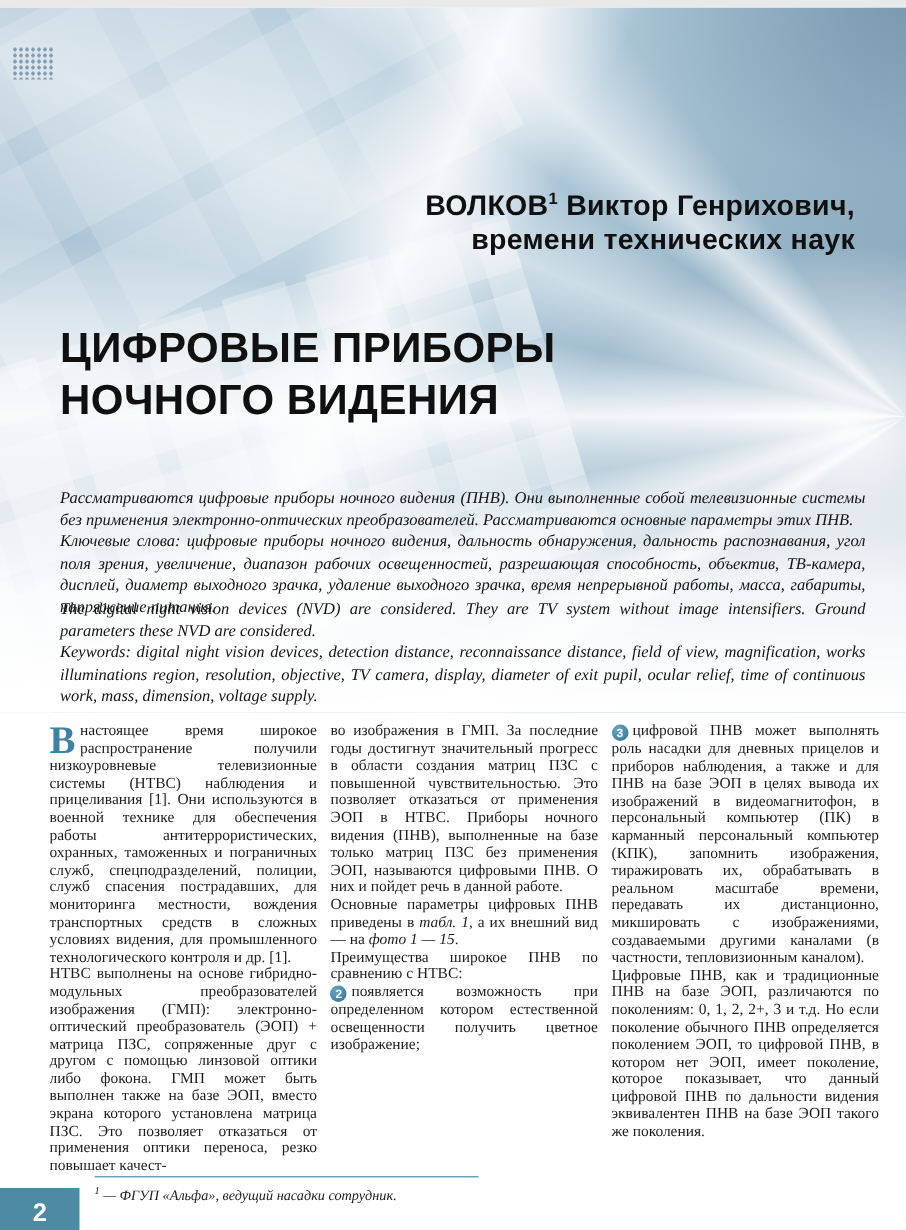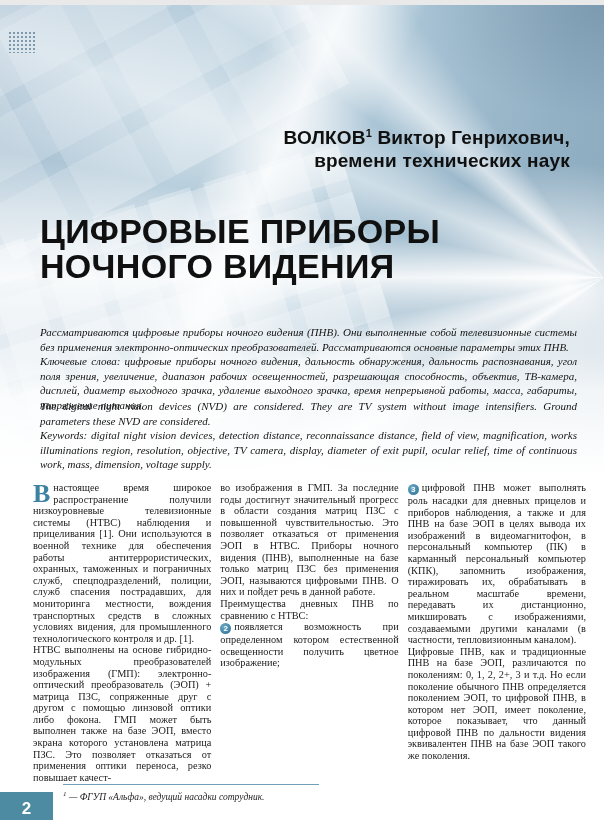--- a/index.html
+++ b/index.html
@@ -71,21 +71,21 @@
     font-size: 19px; line-height: 23px;
     color: #101010; letter-spacing: 0.2px;
   }
   .author sup { font-size: 11px; vertical-align: super; line-height: 0; }
 
   
   .title {
     position: absolute; top: 209px; left: 40px;
     font-family: "Liberation Sans", sans-serif;
     font-weight: bold;
-    font-size: 34px; line-height: 35px;
+    font-size: 28px; line-height: 35px;
     color: #101010; letter-spacing: 0.3px;
   }
   .title span { display: block; }
 
   
   .abstract {
     position: absolute; left: 40px; width: 537px;
     font-style: italic;
     font-size: 11px; line-height: 14.6px;
     text-align: justify;
@@ -188,21 +188,22 @@
 
   <div class="columns">
 
     <div class="col">
       <p><span class="dropcap">В</span><span>настоящее время широкое распространение получили низкоуровневые телевизионные системы (НТВС) наблюдения и прицеливания [1]. Они используются в военной технике для обеспечения работы антитеррористических, охранных, таможенных и пограничных служб, спецподразделений, полиции, служб спасения пострадавших, для мониторинга местности, вождения транспортных средств в сложных условиях видения, для промышленного технологического контроля и др. [1].</span></p>
       <p>НТВС выполнены на основе гибридно-модульных преобразователей изображения (ГМП): электронно-оптический преобразователь (ЭОП) + матрица ПЗС, сопряженные друг с другом с помощью линзовой оптики либо фокона. ГМП может быть выполнен также на базе ЭОП, вместо экрана которого установлена матрица ПЗС. Это позволяет отказаться от применения оптики переноса, резко повышает качест-</p>
     </div>
 
     <div class="col">
       <p>во изображения в ГМП. За последние годы достигнут значительный прогресс в области создания матриц ПЗС с повышенной чувствительностью. Это позволяет отказаться от применения ЭОП в НТВС. Приборы ночного видения (ПНВ), выполненные на базе только матриц ПЗС без применения ЭОП, называются цифровыми ПНВ. О них и пойдет речь в данной работе.</p>
-      <p>Преимущества дневных ПНВ по сравнению с НТВС:</p>
+      <p><span>Основные параметры цифровых ПНВ приведены в </span><span class="ref-italic">табл. 1</span><span>, а их внешний вид — на </span><span class="ref-italic">фото 1 — 15</span><span>.</span></p>
+      <p>Преимущества широкое ПНВ по сравнению с НТВС:</p>
       <p><span class="badge">2</span><span>появляется возможность при определенном котором естественной освещенности получить цветное изображение;</span></p>
     </div>
 
     <div class="col">
       <p><span class="badge">3</span><span>цифровой ПНВ может выполнять роль насадки для дневных прицелов и приборов наблюдения, а также и для ПНВ на базе ЭОП в целях вывода их изображений в видеомагнитофон, в персональный компьютер (ПК) в карманный персональный компьютер (КПК), запомнить изображения, тиражировать их, обрабатывать в реальном масштабе времени, передавать их дистанционно, микшировать с изображениями, создаваемыми другими каналами (в частности, тепловизионным каналом).</span></p>
       <p>Цифровые ПНВ, как и традиционные ПНВ на базе ЭОП, различаются по поколениям: 0, 1, 2, 2+, 3 и т.д. Но если поколение обычного ПНВ определяется поколением ЭОП, то цифровой ПНВ, в котором нет ЭОП, имеет поколение, которое показывает, что данный цифровой ПНВ по дальности видения эквивалентен ПНВ на базе ЭОП такого же поколения.</p>
     </div>
 
   </div>
 

